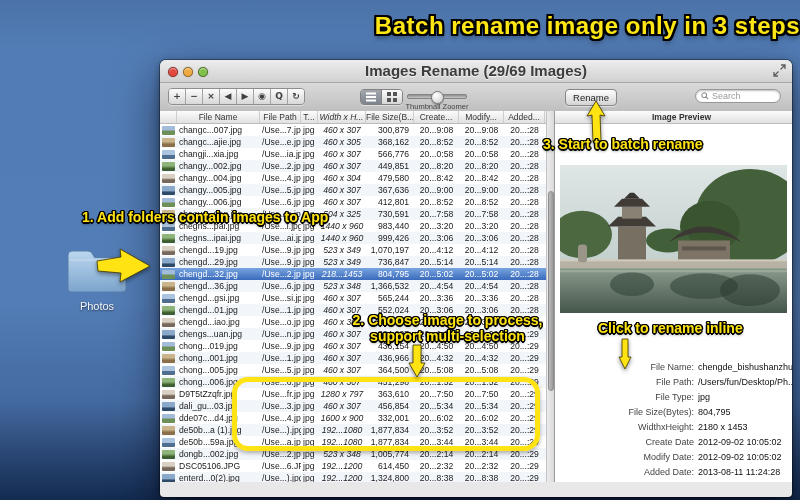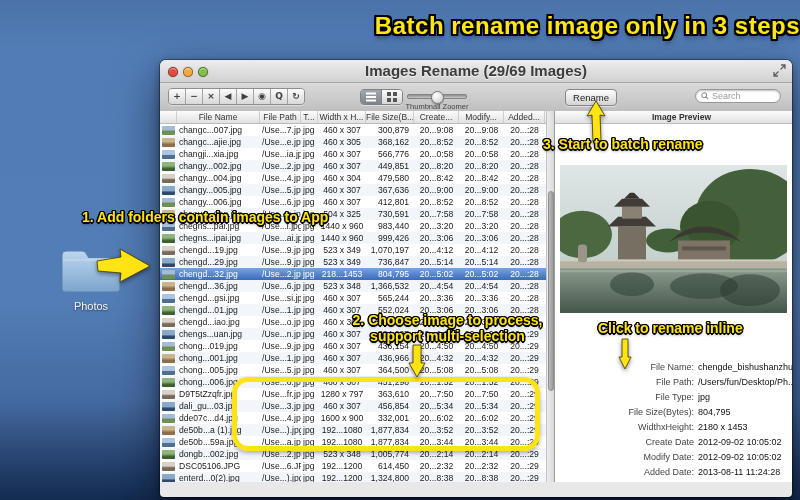--- a/index.html
+++ b/index.html
@@ -18,21 +18,21 @@
   .note-step1{left:82px;top:209px;}
   .note-step2{left:330px;top:312px;width:235px;text-align:center;line-height:16px;}
   .note-step3{left:543px;top:136px;}
   .note-inline{left:598px;top:320px;}
   .overlay-svg{position:absolute;left:0;top:0;z-index:55;pointer-events:none;
     filter:drop-shadow(0 2px 2px rgba(0,0,0,.45));}
   .sel-rect{position:absolute;left:232px;top:377px;width:298px;height:64px;z-index:55;
     border:5px solid #ffe312;border-radius:16px;box-shadow:0 2px 4px rgba(0,0,0,.3);}
 
   
-  .folder{position:absolute;left:54px;top:246px;width:74px;text-align:center;z-index:5;}
+  .folder{position:absolute;left:60px;top:246px;width:74px;text-align:center;z-index:5;}
   .folder-label{margin-top:2px;font-size:11px;color:#f3f7fc;text-shadow:0 1px 2px rgba(0,0,0,.6);}
 
   
   .window{position:absolute;left:160px;top:60px;width:632px;height:437px;z-index:10;
     border-radius:6px 6px 4px 4px;overflow:hidden;background:#e8e8e8;
     box-shadow:0 0 0 1px rgba(0,0,0,.35),0 18px 45px rgba(0,0,15,.55),0 3px 10px rgba(0,0,0,.4);}
   .titlebar{height:22px;background:linear-gradient(#ededed,#d1d1d1);border-bottom:1px solid #a8a8a8;position:relative;}
   .wintitle{line-height:22px;text-align:center;font-size:15px;font-weight:bold;color:#3c3c3c;
     text-shadow:0 1px 0 rgba(255,255,255,.7);}
   .lights{position:absolute;left:8px;top:7px;display:flex;gap:5px;}
@@ -69,21 +69,21 @@
     border:1px solid #979797;box-shadow:inset 0 1px 2px rgba(0,0,0,.25);display:flex;align-items:center;
     padding:0 5px;gap:3px;box-sizing:border-box;}
   .search-field span{font-size:9px;color:#9a9a9a;}
 
   .content{position:absolute;left:0;top:51px;bottom:15px;right:0;display:flex;}
   .table{width:386px;background:#fff;overflow:hidden;}
   .thead,.row{display:flex;}
   .thead{height:12px;background:linear-gradient(#fcfcfc,#e1e1e1);border-bottom:1px solid #bcbcbc;}
   .th{font-size:8.5px;line-height:12px;color:#333;text-align:center;border-right:1px solid #cecece;
     overflow:hidden;white-space:nowrap;box-sizing:border-box;}
-  .c0{width:17px;}.c1{width:83px;}.c2{width:41px;}.c3{width:17px;}.c4{width:48px;}
+  .c0{width:17px;}.c1{width:83px;}.c2{width:41px;}.c3{width:17px;}.c4{width:48px;font-style:italic;}
   .c5{width:48px;}.c6{width:45px;}.c7{width:45px;}.c8{width:41px;}
   .row{height:12px;font-size:8.6px;color:#1a1a1a;align-items:center;}
   .row.alt{background:#f2f5f9;}
   .row.selected{background:linear-gradient(#78a4df,#3a6abc);color:#fff;}
   .cell{line-height:12px;overflow:hidden;white-space:nowrap;box-sizing:border-box;padding:0 2px;}
   .cell.center{text-align:center;}
   .cell.rightal{text-align:right;padding-right:5px;}
   .c0.cell{display:flex;align-items:center;justify-content:center;padding:0;}
   .thumb{width:13px;height:9px;border-radius:1px;display:block;}
   .t0{background:linear-gradient(#a3bcd9 45%,#6d8f5a 55%);}

